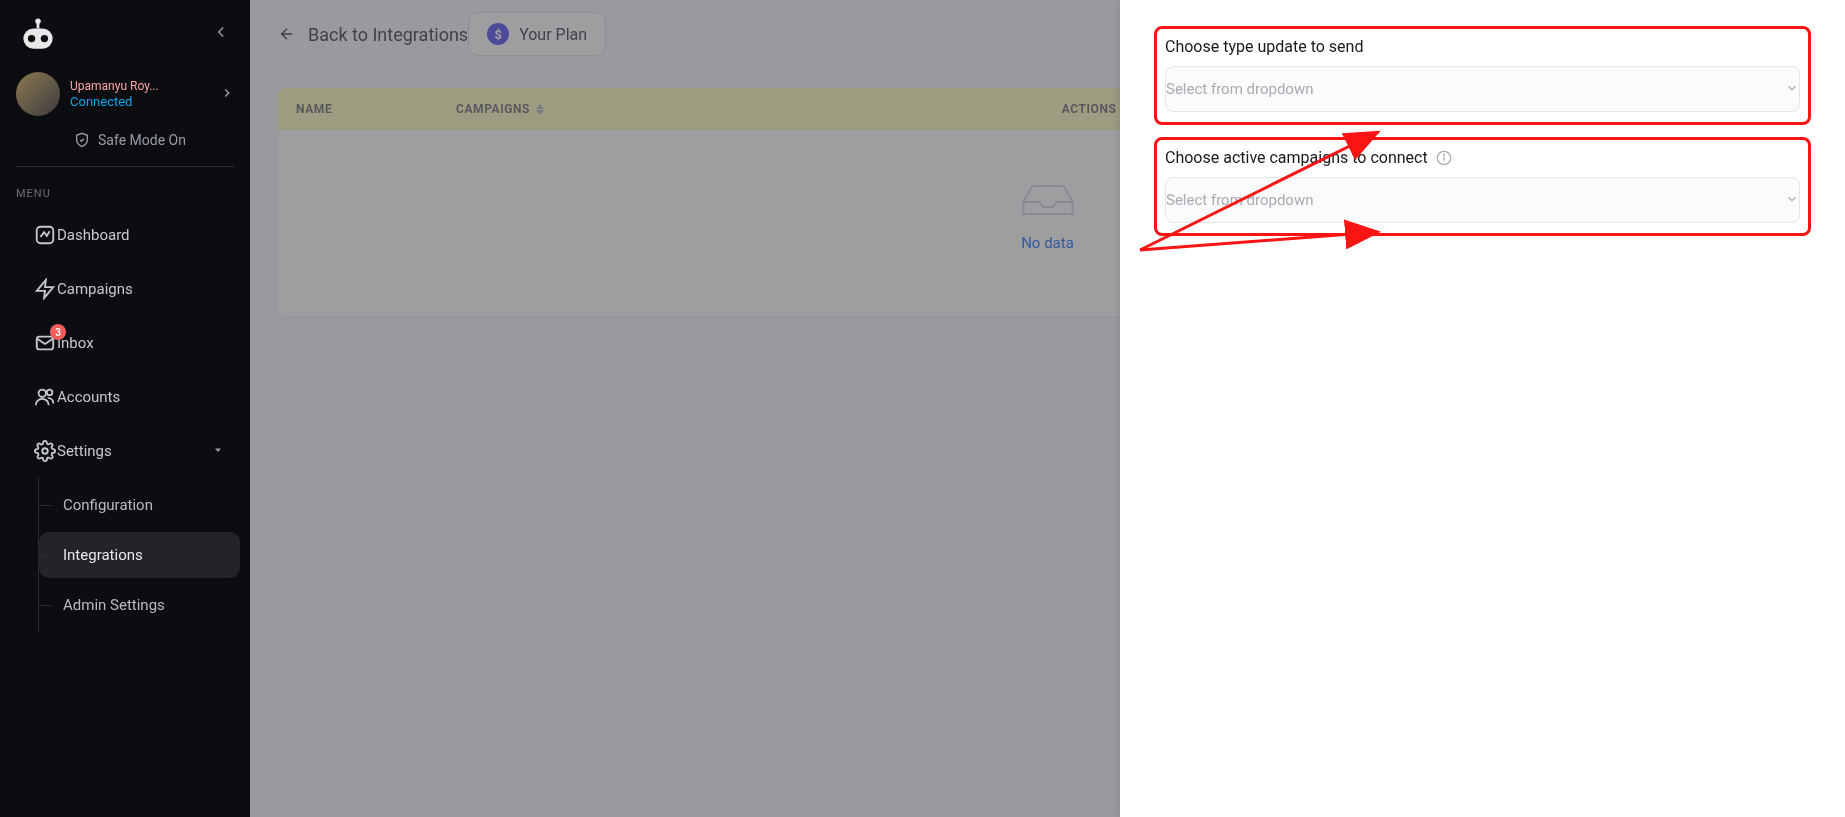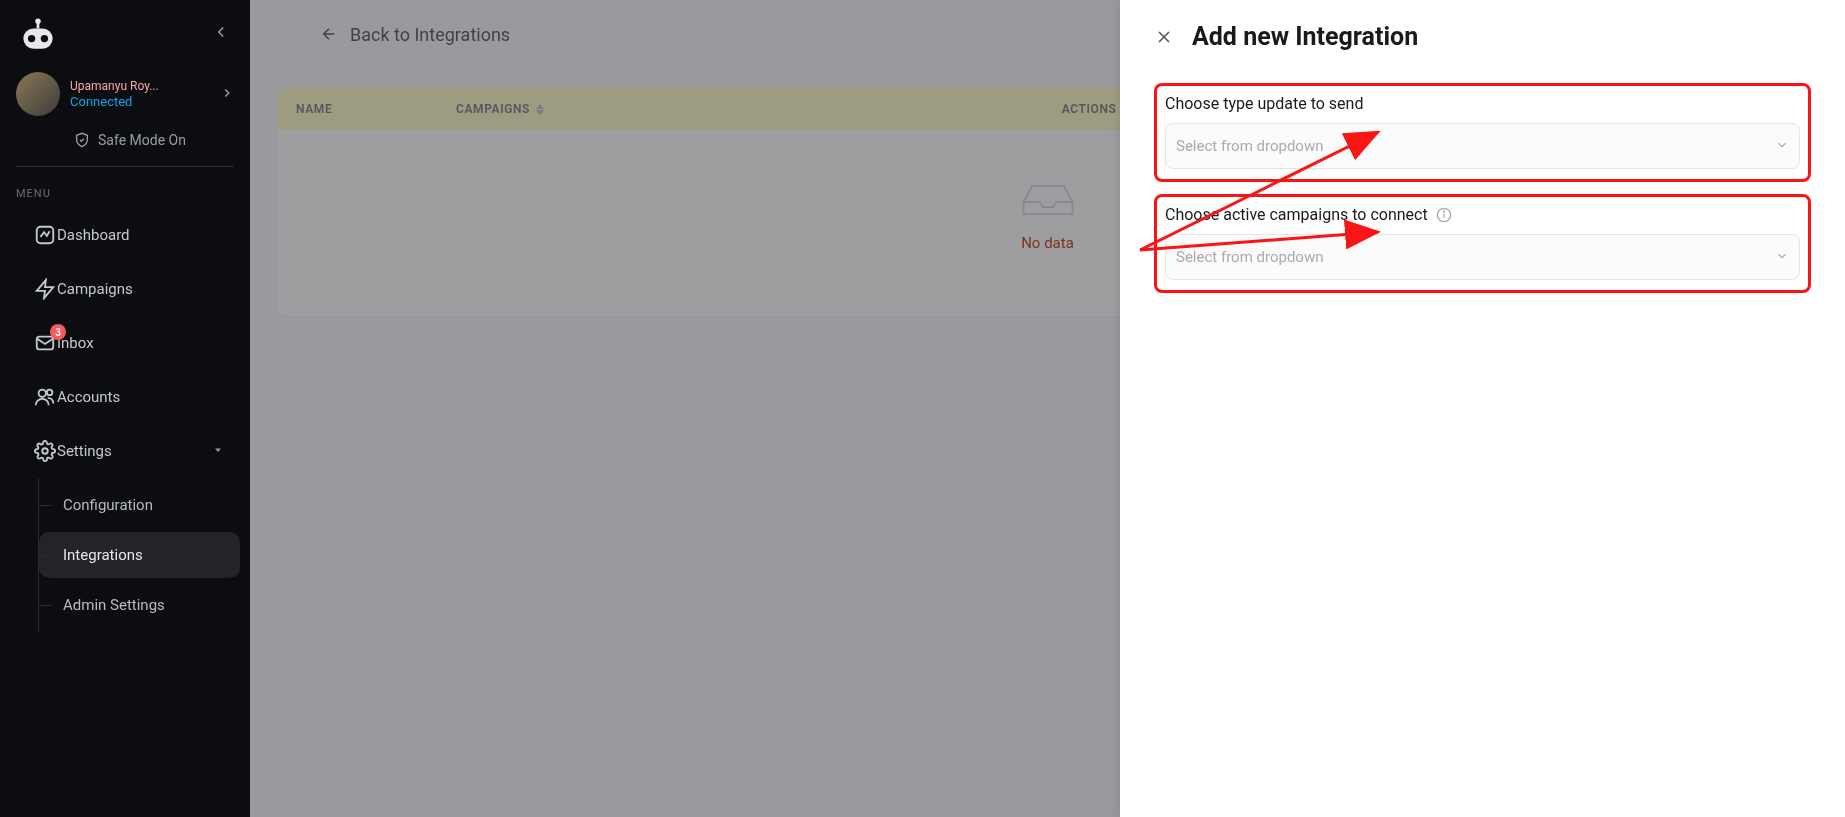--- a/index.html
+++ b/index.html
@@ -34,55 +34,55 @@
     
     .submenu { margin-left: 38px; border-left: 1px solid #2a2b30; padding-left: 0; }
     .submenu-item { padding: 14px 12px 14px 24px; color: #b8bac2; font-size: 15px; cursor: pointer; margin: 4px 10px 4px 0; border-radius: 10px; position: relative; }
     .submenu-item.active { background: #22242a; color: #e6e7ea; }
     .submenu-item::before { content: ''; position: absolute; left: -1px; top: 50%; width: 14px; height: 1px; background: #2a2b30; }
     
     
     .main { flex: 1; position: relative; display: flex; flex-direction: column; }
     .overlay { position: absolute; inset: 0; background: rgba(40,40,46,0.45); z-index: 5; }
     
-    .topbar { display: flex; align-items: center; justify-content: space-between; padding: 12px 28px; margin-left: 42px; }
+    .topbar { display: flex; align-items: center; justify-content: flex-start; padding: 12px 28px; }
     .back-link { display: flex; align-items: center; gap: 12px; color: #55565f; font-size: 18px; cursor: pointer; }
     .back-arrow { width: 18px; height: 18px; }
     .your-plan { display: flex; align-items: center; gap: 10px; border: 1px solid #e1e2e6; border-radius: 10px; padding: 10px 18px; cursor: pointer; background: #fff; }
     .plan-icon { width: 22px; height: 22px; background: #6a68f0; border-radius: 50%; display: flex; align-items: center; justify-content: center; color: #fff; font-weight: 700; font-size: 13px; }
     .plan-text { color: #55565f; font-size: 16px; }
     
     .content-card { background: #fff; margin: 20px 28px; border-radius: 8px; min-height: 220px; position: relative; box-shadow: 0 1px 2px rgba(0,0,0,0.04); }
     .table-head { display: flex; background: #fef9c3; border-radius: 8px 8px 0 0; }
     .th { padding: 14px 18px; font-size: 12px; letter-spacing: 0.6px; color: #7a7b83; font-weight: 600; text-transform: uppercase; display: flex; align-items: center; gap: 6px; }
     .th.name { width: 160px; }
     .th.campaigns { flex: 1.3; }
     .th.actions { flex: 1.1; }
     .th.health { flex: 0.5; }
     .sort { display: inline-flex; flex-direction: column; gap: 1px; }
     .sort .tri { width: 0; height: 0; border-left: 4px solid transparent; border-right: 4px solid transparent; }
     .sort .up { border-bottom: 5px solid #bfc0c7; }
     .sort .dn { border-top: 5px solid #bfc0c7; }
     .sort .up.active { border-bottom-color: #55565f; }
     
-    .empty-state { display: flex; flex-direction: column; align-items: center; justify-content: center; padding: 48px 0 64px; color: #c2410c; }
+    .empty-state { display: flex; flex-direction: column; align-items: center; justify-content: center; padding: 48px 0 64px; color: #3b82f6; }
     .empty-icon { width: 56px; height: 44px; margin-bottom: 12px; }
     .empty-text { font-size: 15px; }
     
     
     .drawer { position: absolute; top: 0; right: 0; bottom: 0; width: 725px; background: #fff; z-index: 10; display: flex; flex-direction: column; box-shadow: -2px 0 8px rgba(0,0,0,0.08); }
     .drawer-header { display: flex; align-items: center; gap: 18px; padding: 22px 34px 6px; }
     .close-btn { width: 20px; height: 20px; color: #55565f; cursor: pointer; }
     .drawer-title { font-size: 25px; font-weight: 700; color: #1a1a1c; }
     .drawer-body { padding: 26px 34px; display: flex; flex-direction: column; gap: 12px; }
     
     .field-highlight { border: 3px solid #fa1414; border-radius: 8px; padding: 8px 8px 10px; }
     .field-label { font-size: 16px; color: #1a1a1c; margin-bottom: 10px; display: flex; align-items: center; gap: 8px; }
     .info-icon { width: 16px; height: 16px; color: #a9aab2; }
-    .select-box { border: 1px solid #e4e5e9; background: #fbfbfc; border-radius: 8px; height: 46px; display: flex; align-items: center; justify-content: space-between; padding: 0 10px; cursor: pointer; }
+    .select-box { border: 1px solid #e4e5e9; background: #fbfbfc; border-radius: 8px; height: 46px; display: flex; align-items: center; justify-content: space-between; padding: 0 0; cursor: pointer; }
     .select-placeholder { color: #a9aab2; font-size: 15px; }
     .select-caret { color: #a9aab2; }
     
     
     .arrow-svg { position: absolute; pointer-events: none; z-index: 20; }
   </style>
 </head>
 <body>
 
 <aside class="sidebar">
@@ -222,29 +222,20 @@
     <div class="empty-state">
       <svg class="empty-icon" viewBox="0 0 64 48" fill="none" stroke="#d5d6dc" stroke-width="2">
         <path d="M4 26 L14 8 L50 8 L60 26 L60 40 L4 40 Z"></path>
         <path d="M4 26 L22 26 L26 32 L38 32 L42 26 L60 26"></path>
       </svg>
       <div class="empty-text">No data</div>
     </div>
   </div>
 
   <aside class="drawer">
-    <div class="drawer-header">
-      <span class="close-btn">
-        <svg viewBox="0 0 24 24" fill="none" stroke="currentColor" stroke-width="2">
-            <line x1="18" y1="6" x2="6" y2="18"></line>
-            <line x1="6" y1="6" x2="18" y2="18"></line>
-          </svg>
-      </span>
-      <h2 class="drawer-title">Add new Integration</h2>
-    </div>
     <div class="drawer-body">
       <div class="field-highlight">
         <div class="field-label">Choose type update to send</div>
         <div class="select-box">
           <span class="select-placeholder">Select from dropdown</span>
           <span class="select-caret">
             <svg width="14" height="14" viewBox="0 0 24 24" fill="none" stroke="currentColor" stroke-width="2">
                 <polyline points="6 9 12 15 18 9"></polyline>
               </svg>
           </span>

